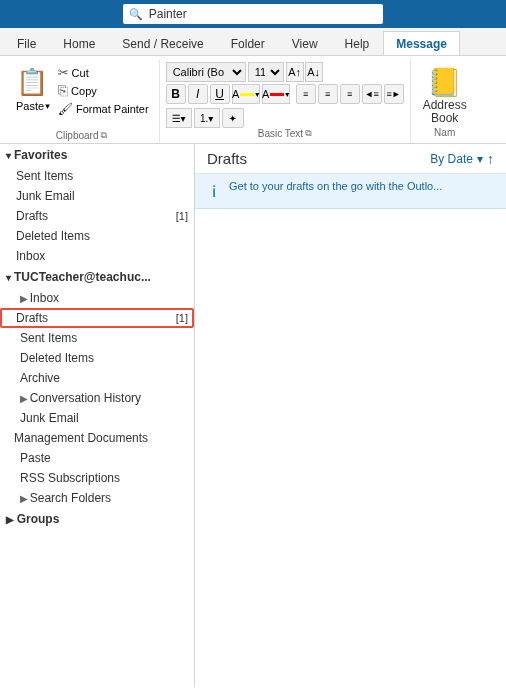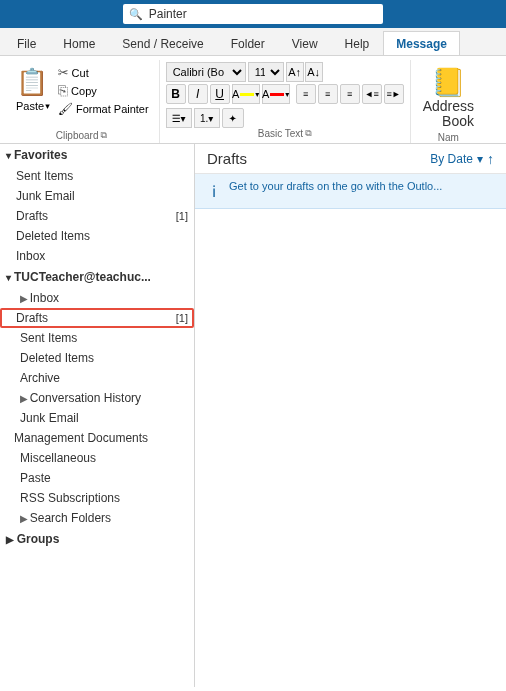--- a/index.html
+++ b/index.html
@@ -229,21 +229,21 @@
       display: flex;
       flex-direction: column;
       align-items: center;
       padding: 2px 6px;
       cursor: pointer;
     }
     .addr-icon {
       font-size: 28px;
       color: #555;
     }
-    .addr-label { font-size: 14px; color: #333; text-align: right; line-height: 1.1; }
+    .addr-label { font-size: 12px; color: #333; text-align: center; line-height: 1.1; }
 
     
     .main-layout {
       display: flex;
       height: calc(691px - 28px - 28px - 88px - 4px);
     }
 
     
     .sidebar {
       width: 195px;
@@ -520,23 +520,20 @@
         <span>Conversation History</span>
       </div>
     </div>
     <div class="sidebar-item" style="padding-left:20px;">
       <span>Junk Email</span>
     </div>
     <div class="sidebar-item" style="padding-left:14px;">
       <span>Management Documents</span>
     </div>
     <div class="sidebar-item" style="padding-left:20px;">
-      <span>Miscellaneous</span>
-    </div>
-    <div class="sidebar-item" style="padding-left:20px;">
       <span>Paste</span>
     </div>
     <div class="sidebar-item" style="padding-left:20px;">
       <span>RSS Subscriptions</span>
     </div>
     <div class="sidebar-item" style="padding-left:20px;">
       <div style="display:flex;align-items:center;gap:2px;">
         <span class="expand-arrow">▶</span>
         <span>Search Folders</span>
       </div>

